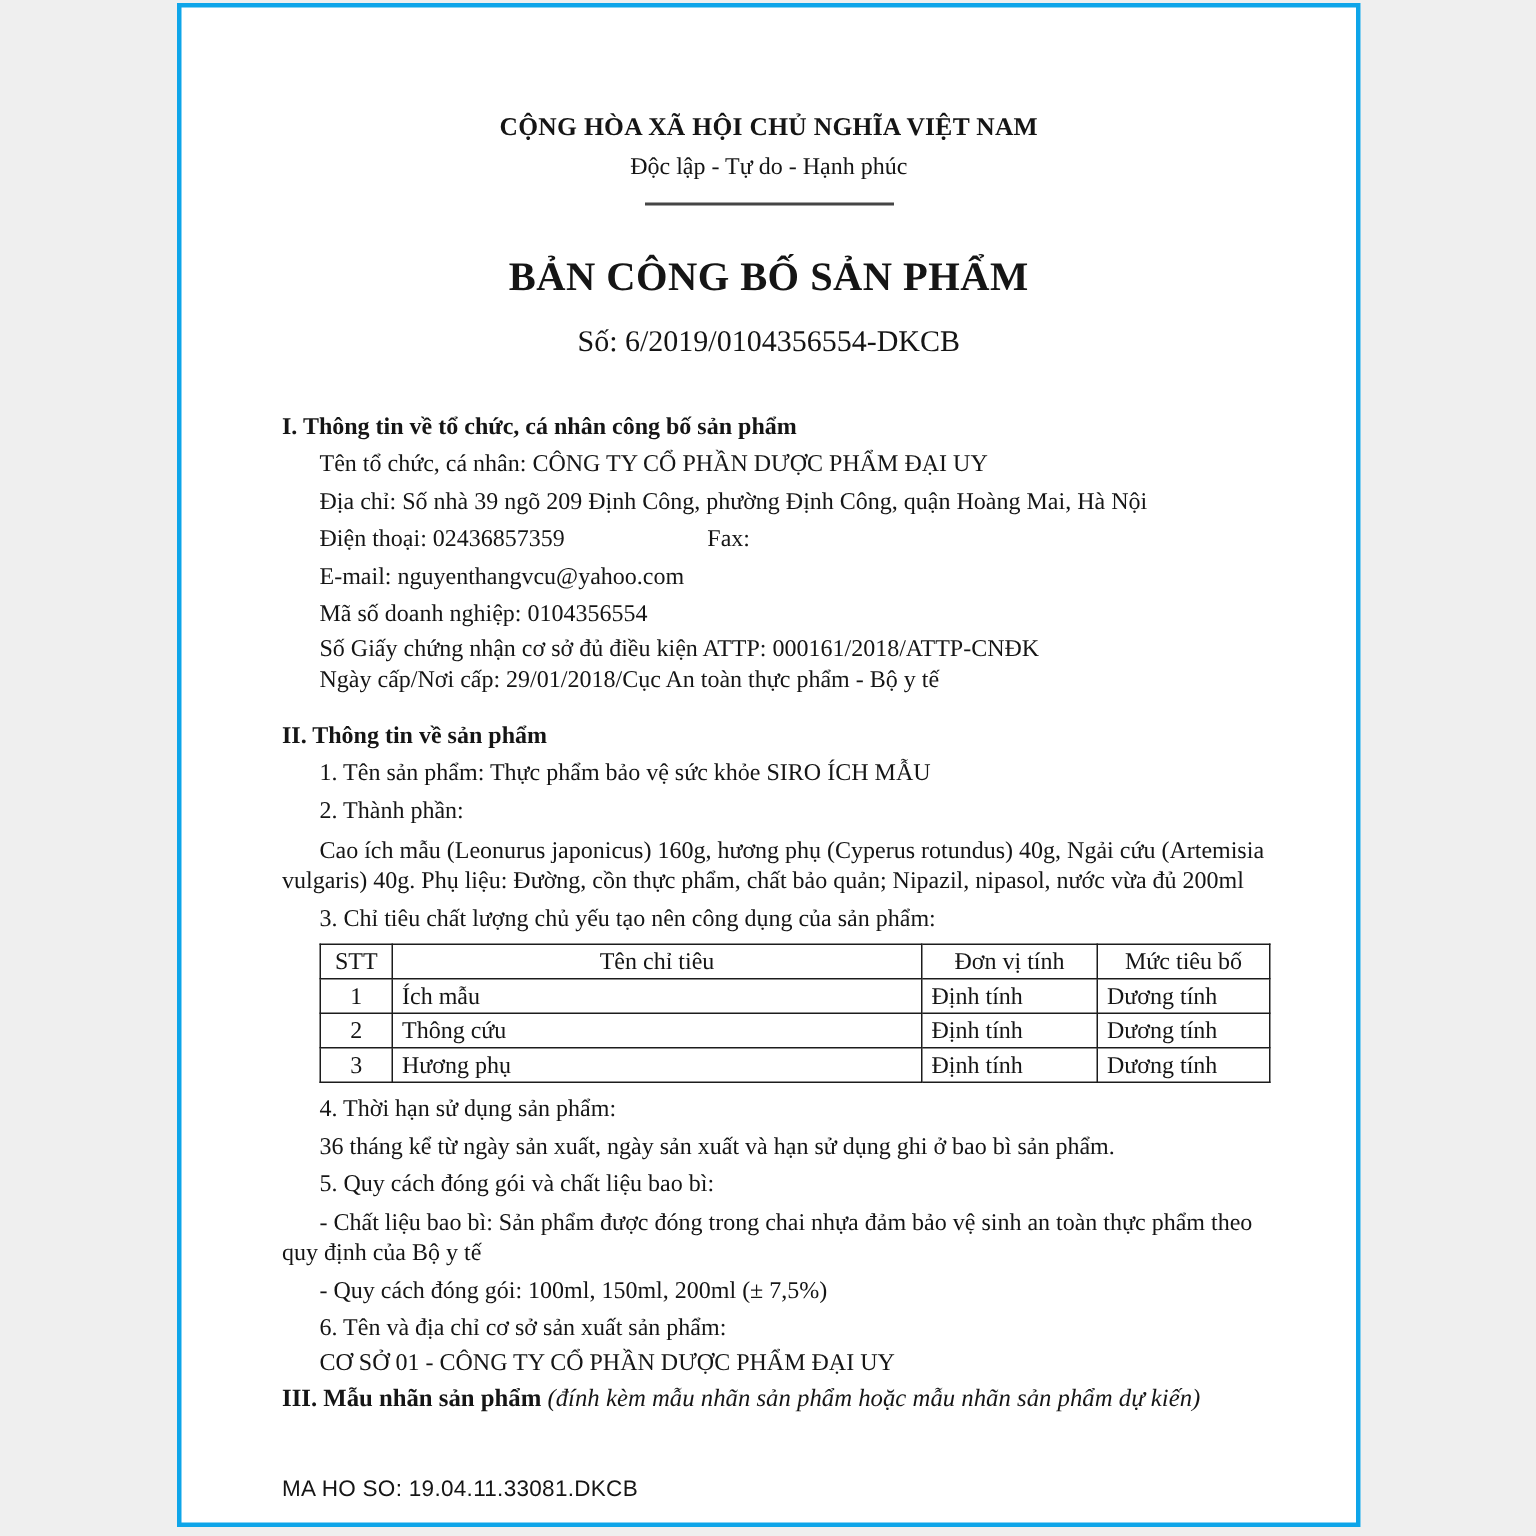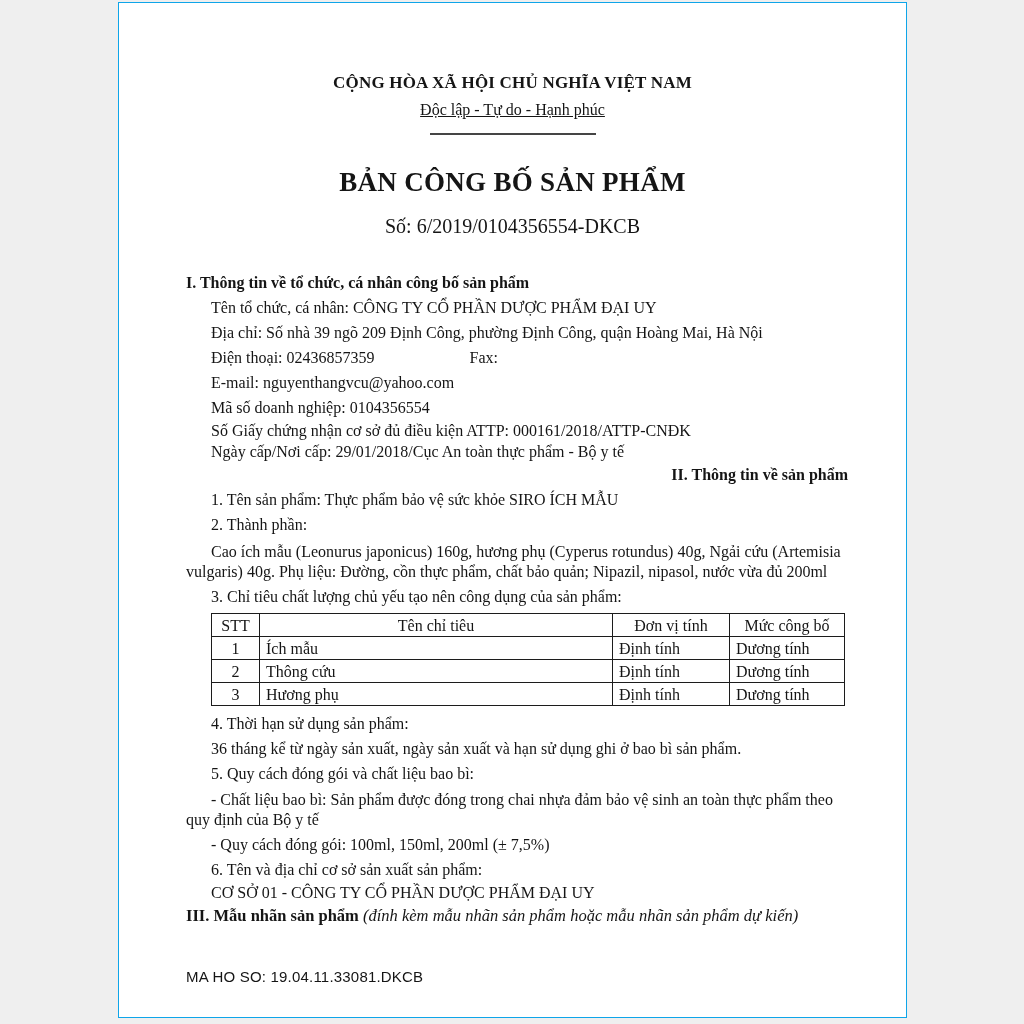--- a/index.html
+++ b/index.html
@@ -9,33 +9,33 @@
     font-family:"Liberation Serif","DejaVu Serif",serif;
     color:#151515;
     position:relative;
     overflow:hidden;
   }
   .page{
     position:absolute;
     left:118px;top:2px;
     width:789px;height:1016px;
     background:#ffffff;
-    border:1px solid #0ea5e9;
+    border:3px solid #0ea5e9;
     box-sizing:border-box;
   }
   .center{text-align:center;}
   .national-title{margin-top:70px;font-size:17px;font-weight:bold;letter-spacing:.2px;}
-  .motto{margin-top:8px;font-size:16px;text-decoration:underline;}
+  .motto{margin-top:8px;font-size:16px;}
   .divider{width:166px;border:0;border-top:2px solid #454545;margin:14px auto 0;}
   .doc-title{margin-top:32px;font-size:27px;font-weight:bold;letter-spacing:.3px;}
   .doc-number{margin-top:17px;font-size:20px;}
   .content{margin:0 58px 0 67px;font-size:16px;}
   .sec-heading{font-weight:bold;line-height:25px;margin:0;}
   .s1-heading{margin-top:32px;}
-  .s2-heading{text-align:right;}
+  .s2-heading{margin-top:14px;}
   .line{line-height:25px;margin:0 0 0 25px;}
   .tight{line-height:21px;}
   .para{margin:5px 0 0 0;line-height:20px;text-indent:25px;}
   .item3{margin-top:2px;}
   table.quality{
     border-collapse:collapse;
     margin:4px 0 0 25px;
     width:633px;
     font-size:16px;
     table-layout:fixed;
@@ -105,21 +105,21 @@
         <col class="c-stt">
           <col class="c-name">
           <col class="c-unit">
           <col class="c-level">
       </colgroup>
       <tbody>
           <tr>
         <th class="th-c">STT</th>
         <th class="th-c">Tên chỉ tiêu</th>
         <th class="th-c">Đơn vị tính</th>
-        <th class="th-c">Mức công bố</th>
+        <th class="th-c">Mức tiêu bố</th>
       </tr>
       <tr>
         <td class="td-c">1</td>
         <td>Ích mẫu</td>
         <td>Định tính</td>
         <td>Dương tính</td>
       </tr>
       <tr>
         <td class="td-c">2</td>
         <td>Thông cứu</td>

